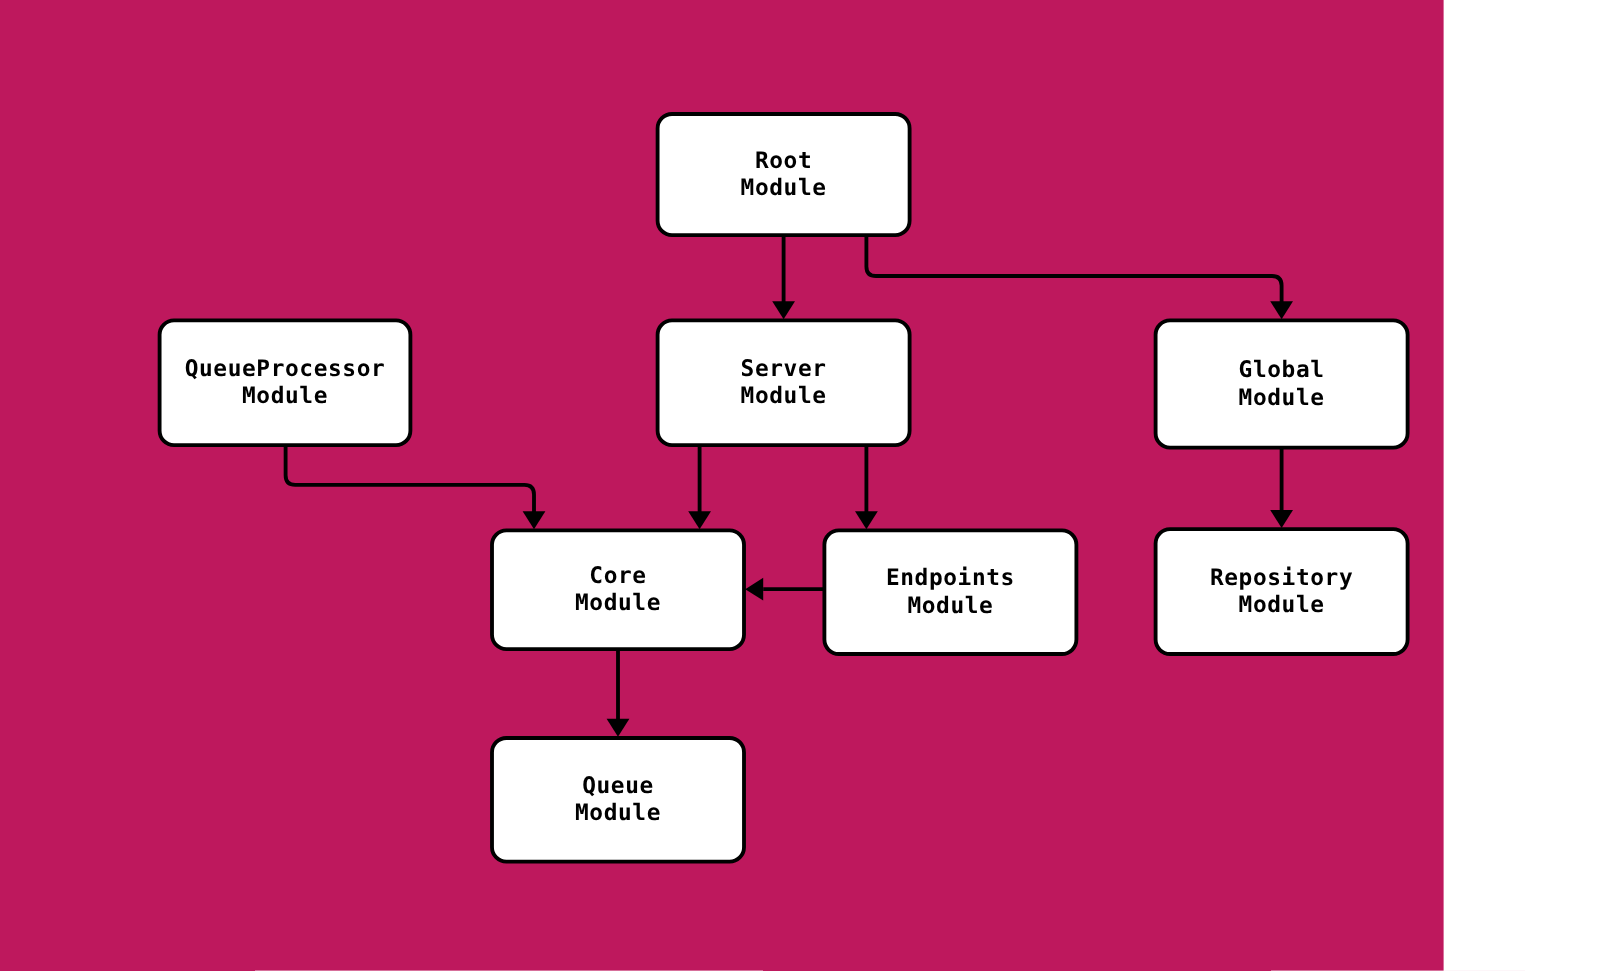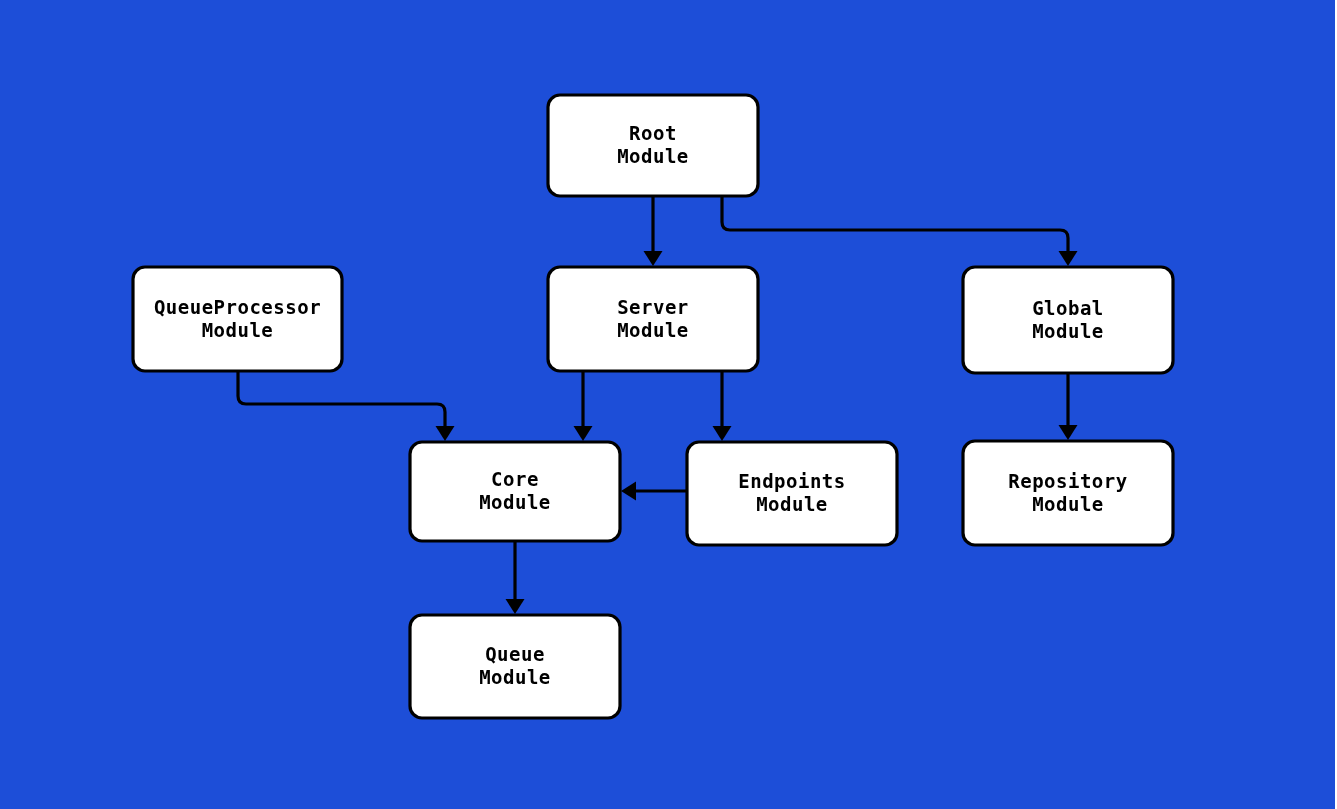--- a/index.html
+++ b/index.html
@@ -9,23 +9,23 @@
     background: #ffffff;
   }
   body {
     width: 1337px;
     height: 809px;
     font-family: "DejaVu Sans Mono", "Liberation Mono", monospace;
     overflow: hidden;
   }
   #diagram-root {
     position: relative;
-    width: 1335px;
+    width: 1203px;
     height: 809px;
-    background: #1d4ed8;
+    background: #be185d;
   }
   svg#diagram-canvas {
     display: block;
     width: 1337px;
     height: 809px;
   }
   .node-box {
     fill: #ffffff;
     stroke: #000000;
     stroke-width: 3.2;

